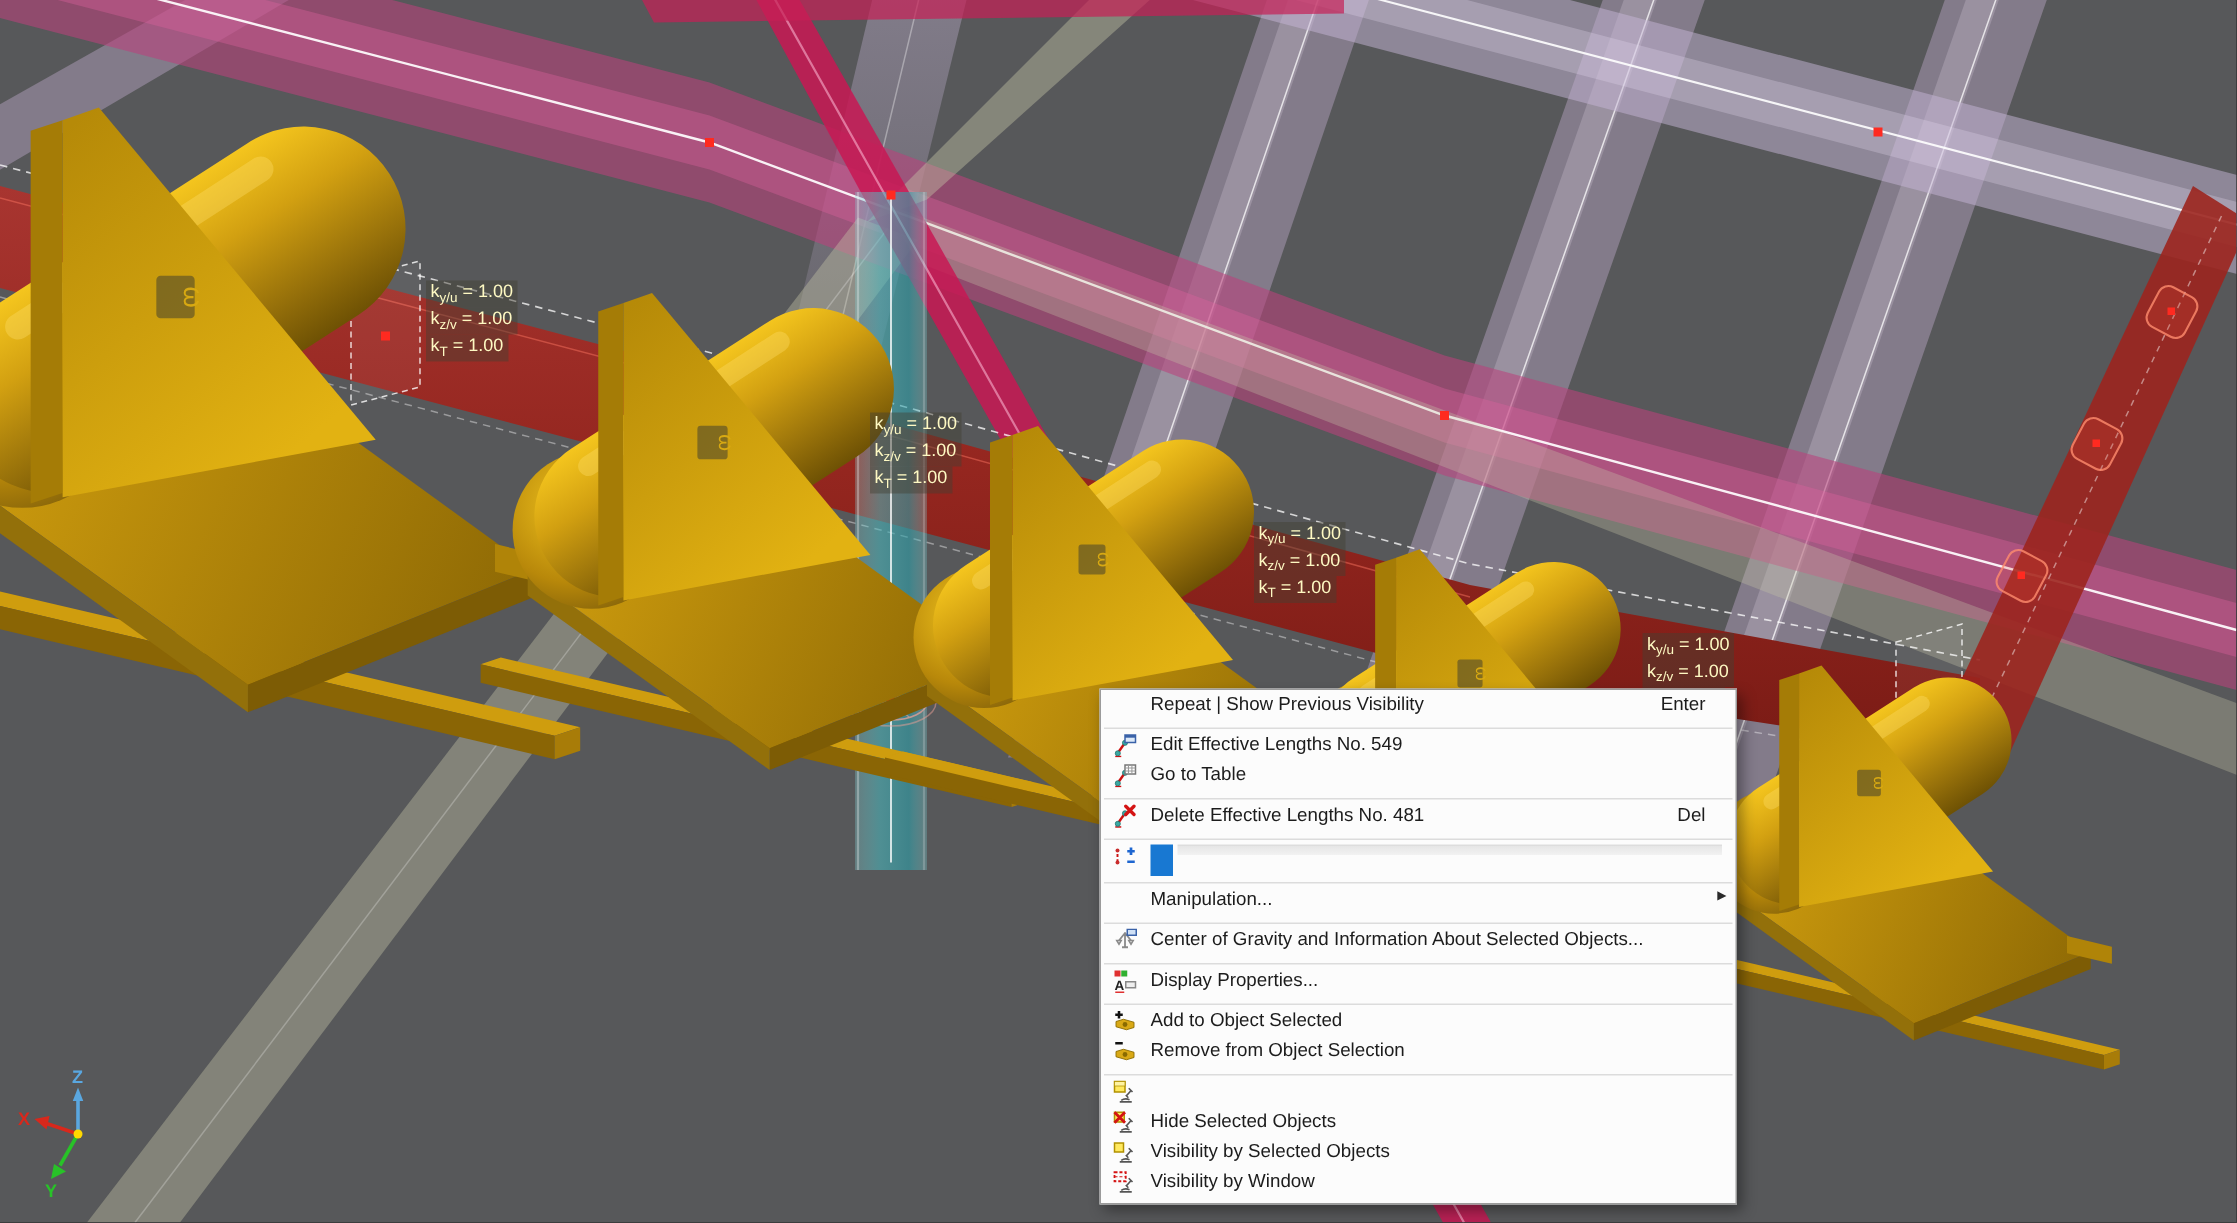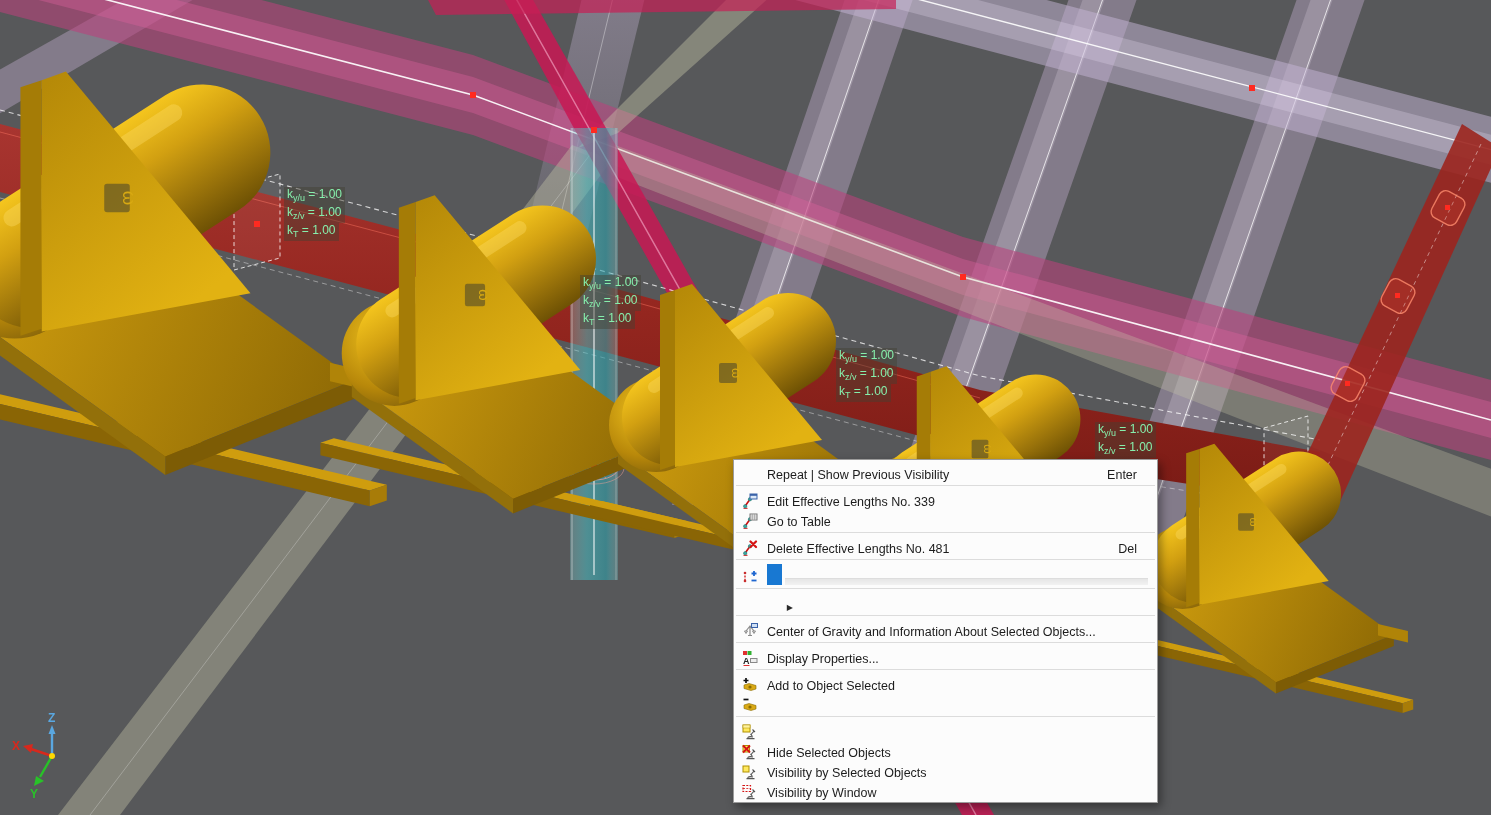--- a/index.html
+++ b/index.html
@@ -3,30 +3,30 @@
 <meta charset="utf-8">
 <style>
   html,body{margin:0;padding:0;background:#222;}
   .viewport{
     position:relative;width:1491px;height:815px;overflow:hidden;
     background:#57585a;font-family:"Liberation Sans",sans-serif;
     -webkit-user-select:none;user-select:none;
   }
   svg.scene{position:absolute;left:0;top:0;}
   
-  .klabel{position:absolute;color:#86efac;font-size:12px;line-height:14px;white-space:nowrap;}
+  .klabel{position:absolute;color:#fef9c3;font-size:12px;line-height:14px;white-space:nowrap;}
   .kline{background:rgba(66,64,50,0.45);padding:0 3px;display:table;}
   .kline sub{font-size:9px;vertical-align:-3px;}
   
   .menu{
     position:absolute;left:733px;top:459px;width:425px;box-sizing:border-box;
     background:#fcfcfc;border:1px solid #9b9b9b;box-shadow:3px 4px 9px rgba(0,0,0,0.4);
     padding:2px 0;
   }
-  .mrow{display:flex;align-items:flex-end;height:20px;padding:0 6px 0 4px;
+  .mrow{display:flex;align-items:flex-start;height:20px;padding:0 6px 0 4px;
     font-size:12.5px;color:#1c1c1c;cursor:default;}
   .mrow.editing{height:22px;}
   .mi{flex:0 0 24px;width:24px;height:16px;display:flex;align-items:center;justify-content:center;margin-right:5px;}
   .ml{flex:1 1 auto;white-space:nowrap;overflow:hidden;}
   .ms{margin-left:12px;white-space:nowrap;}
   .ma{width:14px;text-align:right;font-size:8px;color:#2a2a2a;}
   .msep{height:1px;background:#dcdcdc;margin:3px 2px;}
   .bluebox{width:15px;height:21px;background:#1878d2;flex:0 0 15px;margin-right:3px;}
   .editband{flex:1 1 auto;height:6px;margin-right:3px;
     background:linear-gradient(#e6e6e6,#f2f2f2);border-top:1px solid #dddddd;}
@@ -232,21 +232,21 @@
         <span class="mi">
           <svg width="16" height="16" viewBox="0 0 16 16">
             <path d="M3.2 13 L8 6.2" stroke="#cc1111" stroke-width="1.6" fill="none"></path>
             <path d="M1.5 15.3 h4" stroke="#cc1111" stroke-width="1"></path>
             <circle cx="3.2" cy="13.2" r="1.7" fill="#3aa8a2" stroke="#1d6f6b" stroke-width="0.5"></circle>
             <circle cx="8" cy="6.2" r="1.7" fill="#3aa8a2" stroke="#1d6f6b" stroke-width="0.5"></circle>
             <rect x="8" y="1" width="7" height="5" fill="#dce9f8" stroke="#3a62a8"></rect>
             <rect x="8" y="1" width="7" height="1.8" fill="#3a62a8"></rect>
           </svg>
         </span>
-        <span class="ml">Edit Effective Lengths No. 339</span>
+        <span class="ml">Edit Effective Lengths No. 549</span>
         <span class="ms"></span>
         <span class="ma"></span>
       </div>
       <div class="mrow">
         <span class="mi">
           <svg width="16" height="16" viewBox="0 0 16 16">
             <path d="M3.2 13 L8 6.2" stroke="#cc1111" stroke-width="1.6" fill="none"></path>
             <path d="M1.5 15.3 h4" stroke="#cc1111" stroke-width="1"></path>
             <circle cx="3.2" cy="13.2" r="1.7" fill="#3aa8a2" stroke="#1d6f6b" stroke-width="0.5"></circle>
             <circle cx="8" cy="6.2" r="1.7" fill="#3aa8a2" stroke="#1d6f6b" stroke-width="0.5"></circle>
@@ -283,20 +283,21 @@
             <path d="M9.5 4.5 h5 M12 2 v5" stroke="#1e66d0" stroke-width="1.8"></path>
             <path d="M9.5 11.5 h5" stroke="#1e66d0" stroke-width="1.8"></path>
           </svg>
         </span>
         <span class="bluebox"></span>
         <span class="editband"></span>
       </div>
       <div class="msep"></div>
       <div class="mrow">
         <span class="mi"></span>
+        <span class="ml">Manipulation...</span>
         <span class="ms"></span>
         <span class="ma">▶</span>
       </div>
       <div class="msep"></div>
       <div class="mrow">
         <span class="mi">
           <svg width="16" height="16" viewBox="0 0 16 16">
             <path d="M8 3 L4 8 M8 3 L12 8 M8 2.5 V12 M6 12.5 h4" stroke="#8a8a8a" stroke-width="1.2" fill="none"></path>
             <path d="M2.5 8 L4 10.5 L5.5 8 Z M10.5 8 L12 10.5 L13.5 8 Z" fill="none" stroke="#8a8a8a"></path>
             <rect x="9.5" y="0.5" width="6" height="4" fill="#cfe0f5" stroke="#3a62a8"></rect>
@@ -335,20 +336,21 @@
         <span class="ma"></span>
       </div>
       <div class="mrow">
         <span class="mi">
           <svg width="16" height="16" viewBox="0 0 16 16">
             <path d="M2 8 L7 6.5 L14 8.5 L14 12 L9 13.5 L2 11.5 Z" fill="#d9a916" stroke="#8a6b00" stroke-width="0.6"></path>
             <circle cx="8" cy="10" r="1.6" fill="#8a6b00"></circle>
             <path d="M1.5 2.5 h5" stroke="#111" stroke-width="1.7"></path>
           </svg>
         </span>
+        <span class="ml">Remove from Object Selection</span>
         <span class="ms"></span>
         <span class="ma"></span>
       </div>
       <div class="msep"></div>
       <div class="mrow">
         <span class="mi">
           <svg width="16" height="16" viewBox="0 0 16 16">
             <rect x="1" y="1" width="7" height="7" fill="#ffe95e" stroke="#b09000"></rect>
             <rect x="1" y="1" width="7" height="3" fill="#fff3a0" stroke="#b09000" stroke-width="0.5"></rect>
             <path d="M10.5 5.5 L13 8 M12.2 6.8 L9 10.5 M8.5 10 L10.2 11.8 M5.5 13.6 C7 12.5 9 12.3 11 13.1 M4.5 14.6 h8" stroke="#555" stroke-width="1.1" fill="none"></path>

